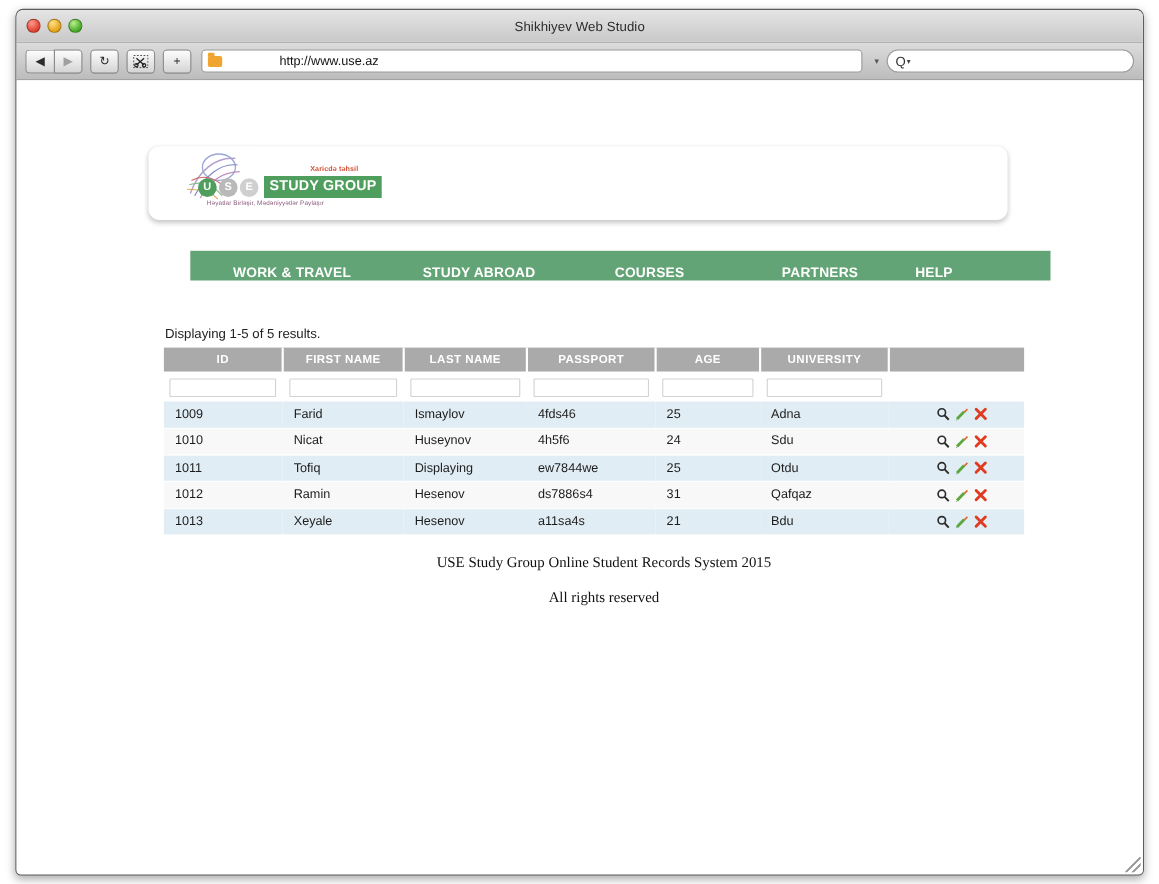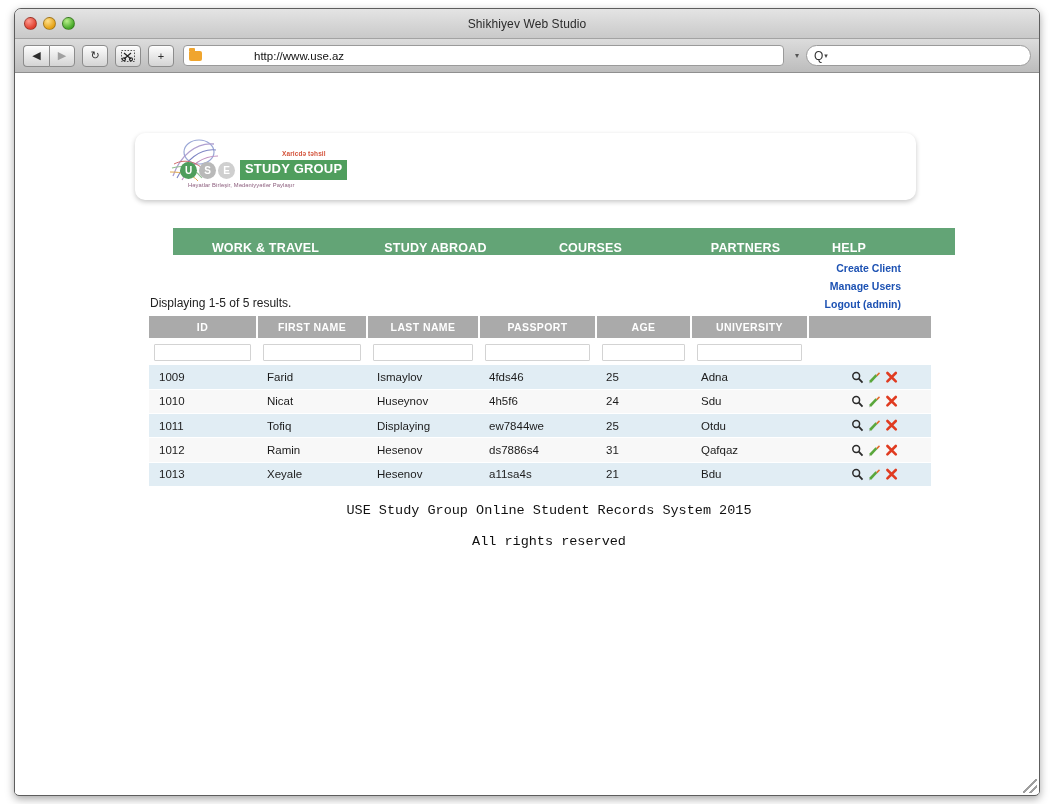--- a/index.html
+++ b/index.html
@@ -256,21 +256,21 @@
     display: inline-block;
     width: 13px; height: 13px;
     vertical-align: middle;
     margin: 0 2px;
   }
 
   #footer {
     position: absolute;
     left: 0; right: 0; top: 430px;
     text-align: center;
-    font-family: Liberation Mono, monospace;
+    font-family: Liberation Serif, serif;
     font-size: 13.5px;
     color: #111;
     padding-left: 44px;
   }
   #footer .f2 { margin-top: 16px; }
 
   #resize-grip {
     position: absolute;
     right: 2px; bottom: 2px;
     width: 14px; height: 14px;
@@ -347,25 +347,20 @@
     </div>
 
     <div id="navbar">
       <div class="nav-item" style="width:185px;">WORK &amp; TRAVEL</div>
       <div class="nav-item" style="width:155px;">STUDY ABROAD</div>
       <div class="nav-item" style="width:155px;">COURSES</div>
       <div class="nav-item" style="width:155px;">PARTNERS</div>
       <div class="nav-item" style="width:132px;text-align:left;padding-left:9px;">HELP</div>
     </div>
 
-    <div id="user-links">
-      <span class="user-link">Create Client</span>
-      <span class="user-link">Manage Users</span>
-      <span class="user-link">Logout (admin)</span>
-    </div>
 
     <div id="results-text">Displaying 1-5 of 5 results.</div>
 
     <table id="grid">
       <colgroup>
         <col style="width:108px">
           <col style="width:110px">
           <col style="width:112px">
         <col style="width:117px">
           <col style="width:95px">

